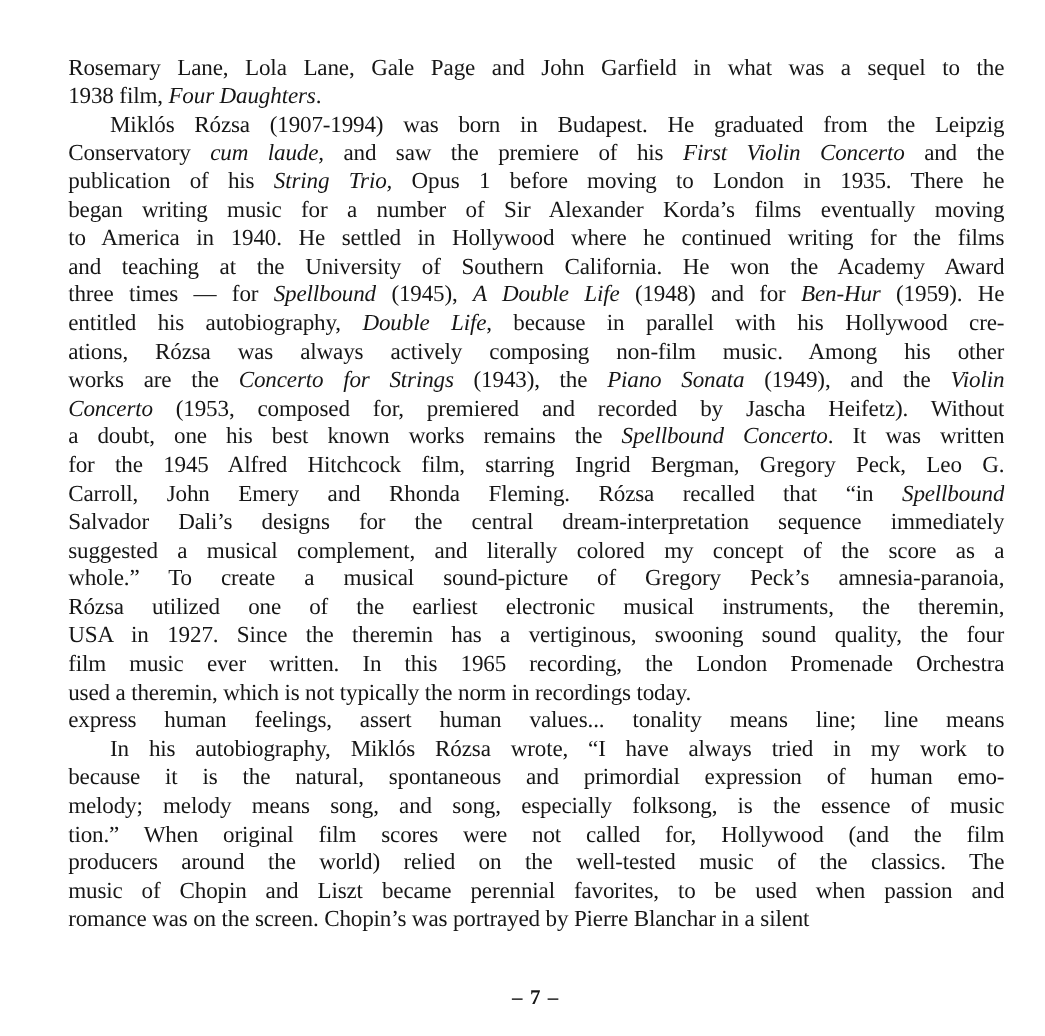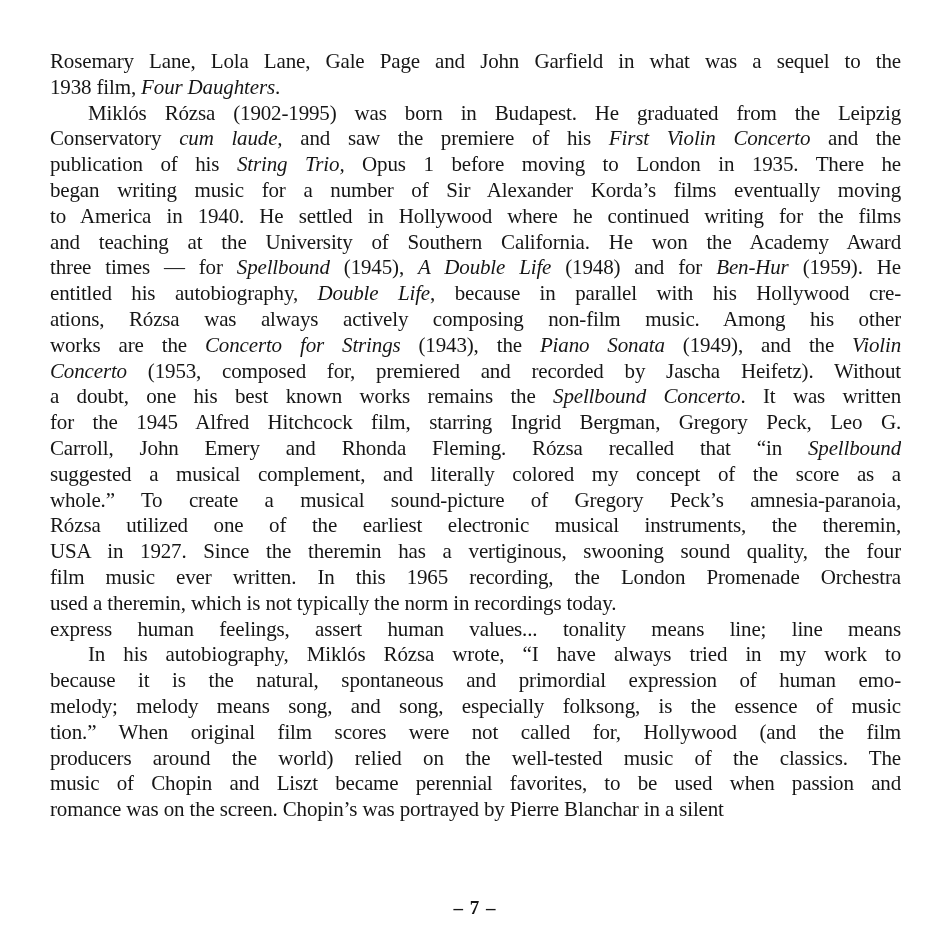--- a/index.html
+++ b/index.html
@@ -12,20 +12,21 @@
     height: 942px;
     position: relative;
     font-family: "Liberation Serif", "DejaVu Serif", serif;
     color: #161616;
     overflow: hidden;
   }
   .page {
     position: absolute;
     inset: 0;
     background: #ffffff;
+    margin-left: 12px;
   }
   .text-block {
     position: absolute;
     left: 50px;
     top: 49px;
     width: 851px;
   }
   .para { margin: 0; padding: 0; }
   .line {
     font-size: 21px;
@@ -59,34 +60,35 @@
 </head>
 <body>
 
 <div class="page">
   <main class="text-block">
       <div class="para">
         <div class="line"><span>Rosemary Lane, Lola Lane, Gale Page and John Garfield in what was a sequel to the</span></div>
         <div class="line last"><span>1938 film, </span><em>Four Daughters</em><span>.</span></div>
       </div>
       <div class="para">
-        <div class="line indent"><span>Miklós Rózsa (1902-1995) was born in Budapest. He graduated from the Leipzig</span></div>
+        <div class="line indent"><span>Miklós Rózsa (1907-1994) was born in Budapest. He graduated from the Leipzig</span></div>
         <div class="line"><span>Conservatory </span><em>cum laude,</em><span> and saw the premiere of his </span><em>First Violin Concerto</em><span> and the</span></div>
         <div class="line"><span>publication of his </span><em>String Trio,</em><span> Opus 1 before moving to London in 1935. There he</span></div>
         <div class="line"><span>began writing music for a number of Sir Alexander Korda’s films eventually moving</span></div>
         <div class="line"><span>to America in 1940. He settled in Hollywood where he continued writing for the films</span></div>
         <div class="line"><span>and teaching at the University of Southern California. He won the Academy Award</span></div>
         <div class="line"><span>three times — for </span><em>Spellbound</em><span> (1945), </span><em>A Double Life</em><span> (1948) and for </span><em>Ben-Hur</em><span> (1959). He</span></div>
         <div class="line"><span>entitled his autobiography, </span><em>Double Life</em><span>, because in parallel with his Hollywood cre-</span></div>
         <div class="line"><span>ations, Rózsa was always actively composing non-film music. Among his other</span></div>
         <div class="line"><span>works are the </span><em>Concerto for Strings</em><span> (1943), the </span><em>Piano Sonata</em><span> (1949), and the </span><em>Violin</em></div>
         <div class="line"><em>Concerto</em><span> (1953, composed for, premiered and recorded by Jascha Heifetz). Without</span></div>
         <div class="line"><span>a doubt, one his best known works remains the </span><em>Spellbound Concerto</em><span>. It was written</span></div>
         <div class="line"><span>for the 1945 Alfred Hitchcock film, starring Ingrid Bergman, Gregory Peck, Leo G.</span></div>
         <div class="line"><span>Carroll, John Emery and Rhonda Fleming. Rózsa recalled that “in </span><em>Spellbound</em></div>
+        <div class="line"><span>Salvador Dali’s designs for the central dream-interpretation sequence immediately</span></div>
         <div class="line"><span>suggested a musical complement, and literally colored my concept of the score as a</span></div>
         <div class="line"><span>whole.” To create a musical sound-picture of Gregory Peck’s amnesia-paranoia,</span></div>
         <div class="line"><span>Rózsa utilized one of the earliest electronic musical instruments, the theremin,</span></div>
         <div class="line"><span>USA in 1927. Since the theremin has a vertiginous, swooning sound quality, the four</span></div>
         <div class="line"><span>film music ever written. In this 1965 recording, the London Promenade Orchestra</span></div>
         <div class="line last"><span>used a theremin, which is not typically the norm in recordings today.</span></div>
       </div>
       <div class="para">
         <div class="line"><span>express human feelings, assert human values... tonality means line; line means</span></div>
         <div class="line indent"><span>In his autobiography, Miklós Rózsa wrote, “I have always tried in my work to</span></div>

